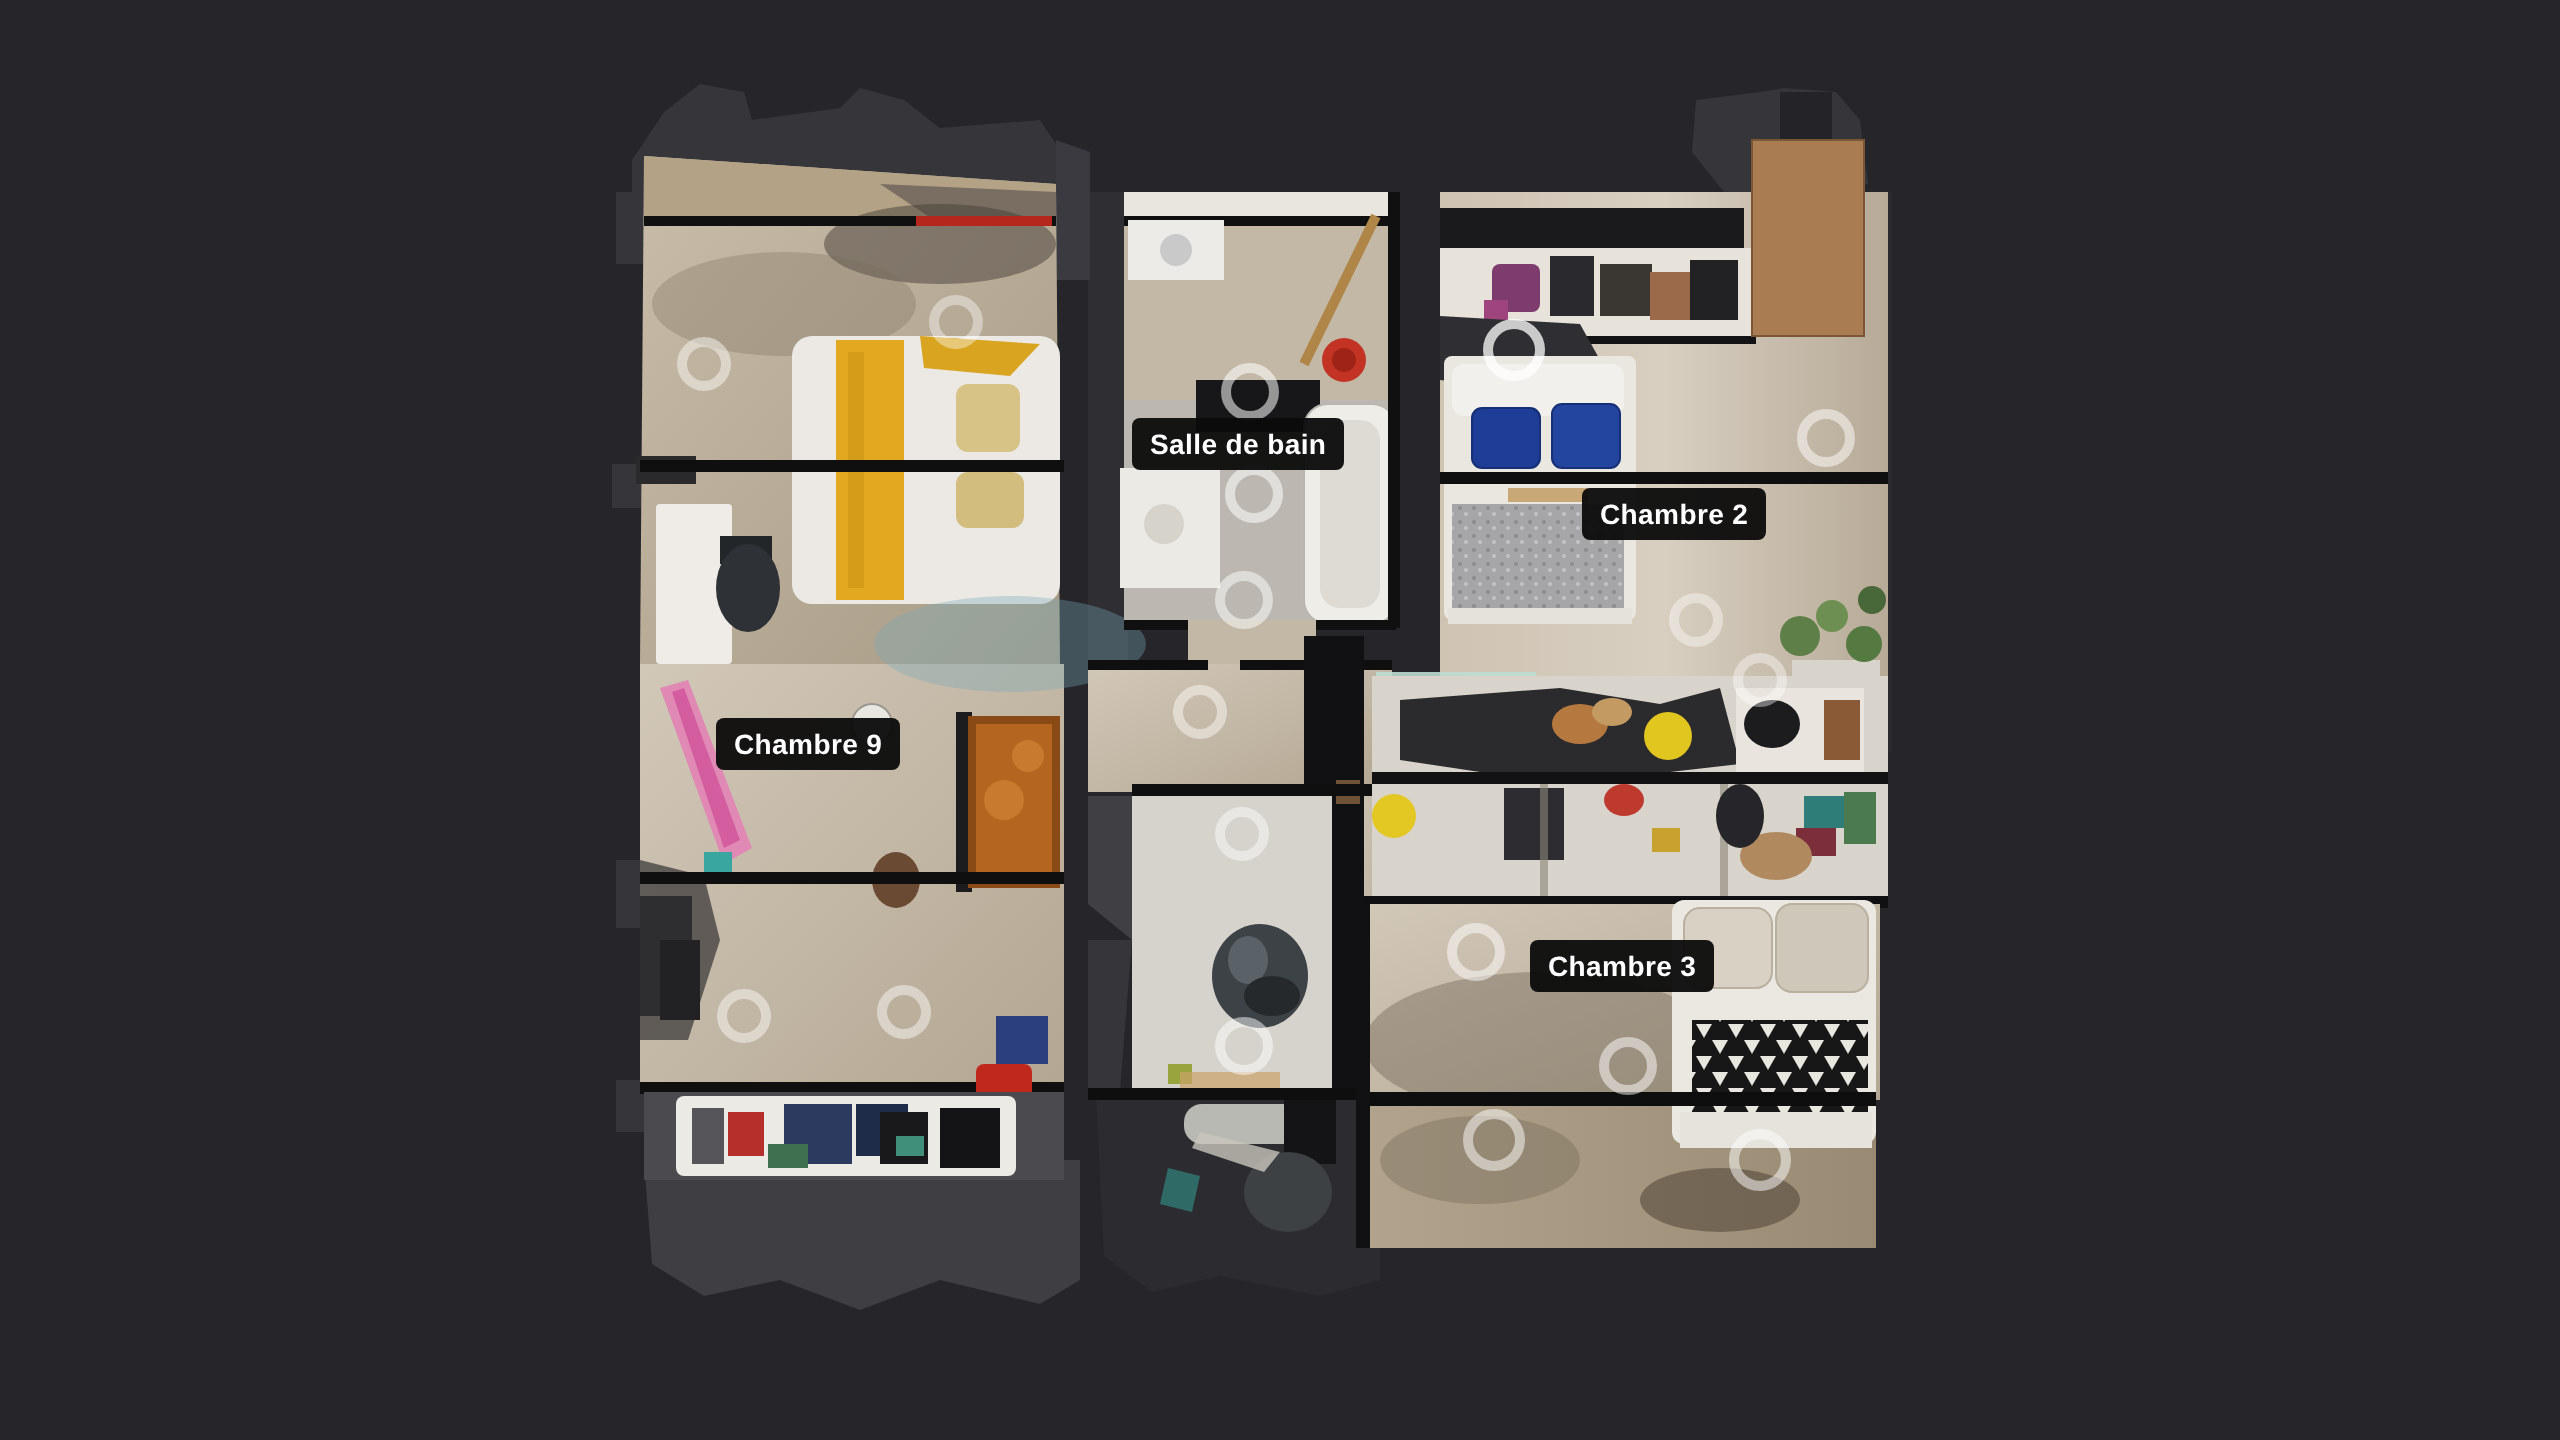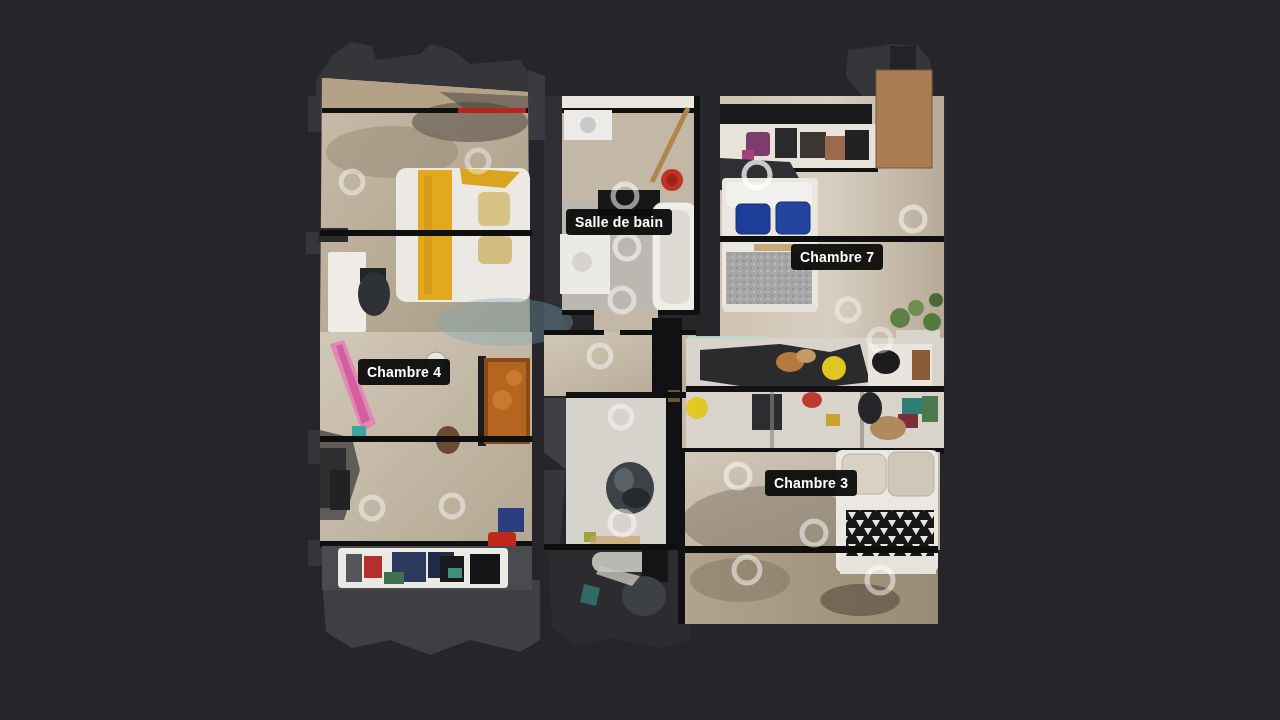--- a/index.html
+++ b/index.html
@@ -291,17 +291,17 @@
     <circle cx="848" cy="310" r="11" stroke-opacity="0.4"></circle>
     <circle cx="880" cy="340" r="11" stroke-opacity="0.4"></circle>
     <circle cx="738" cy="476" r="12" stroke-opacity="0.5"></circle>
     <circle cx="814" cy="533" r="12" stroke-opacity="0.5"></circle>
     <circle cx="747" cy="570" r="13" stroke-opacity="0.5"></circle>
     <circle cx="880" cy="580" r="13" stroke-opacity="0.5"></circle>
   </g>
 </svg>
 
 <div class="room-label" style="left:566px;top:209px;">Salle de bain</div>
-<div class="room-label" style="left:358px;top:359px;">Chambre 4</div>
-<div class="room-label" style="left:791px;top:244px;">Chambre 7</div>
+<div class="room-label" style="left:358px;top:359px;">Chambre 9</div>
+<div class="room-label" style="left:791px;top:244px;">Chambre 2</div>
 <div class="room-label" style="left:765px;top:470px;">Chambre 3</div>
 
 </div>
 
 </body></html>

